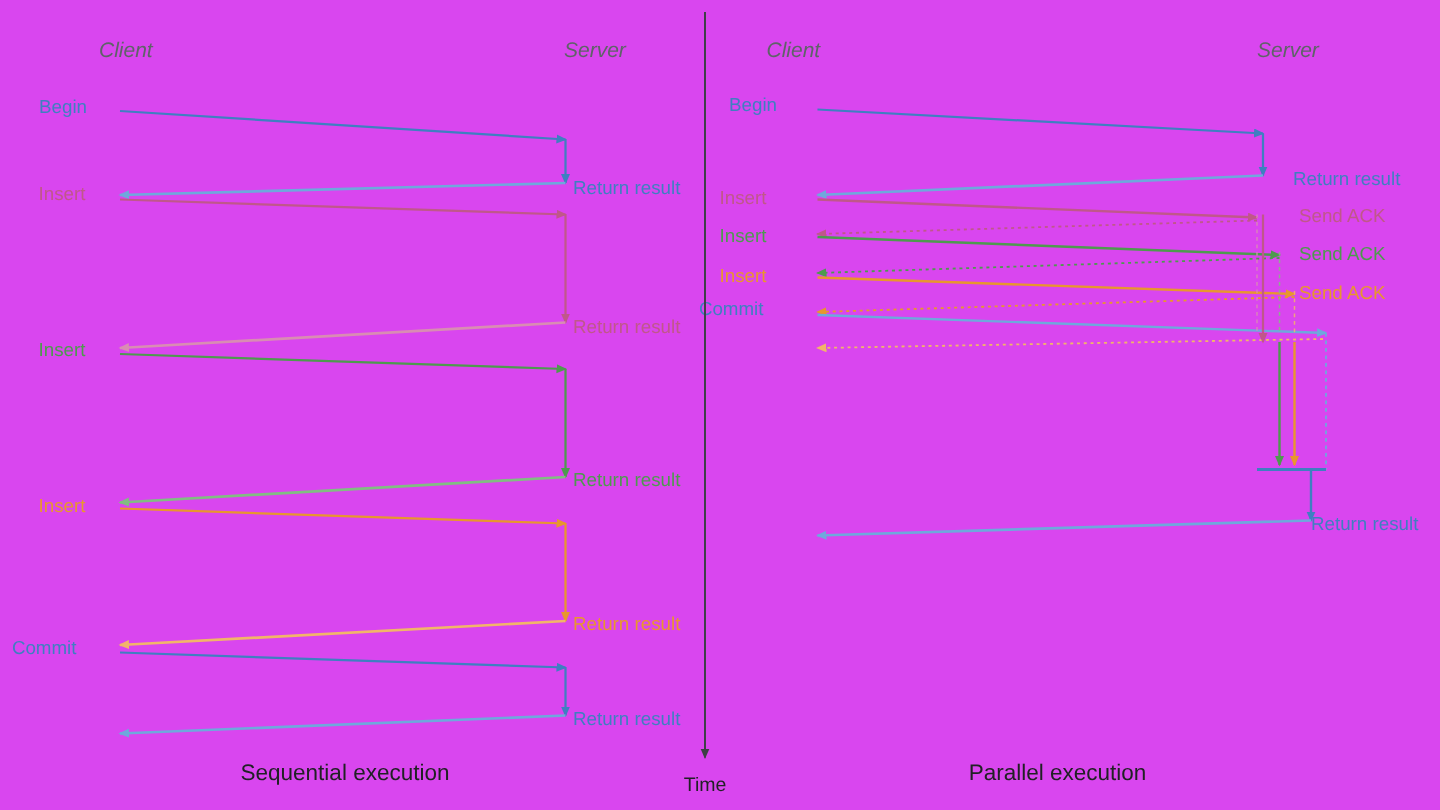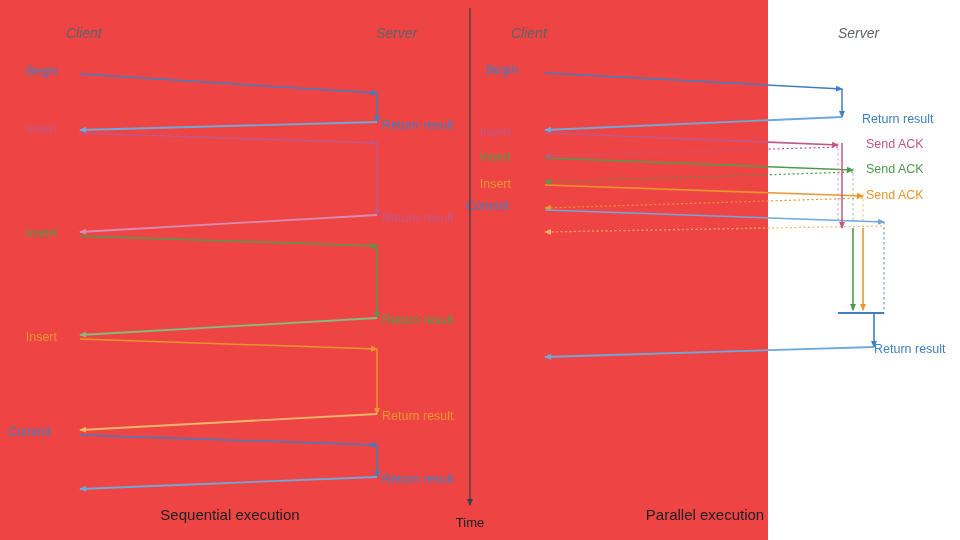--- a/index.html
+++ b/index.html
@@ -1,18 +1,18 @@
 <!DOCTYPE html>
 <html><head>
 <meta charset="utf-8">
 <style>
   html,body{margin:0;padding:0;background:#ffffff;}
   body{width:960px;height:540px;overflow:hidden;
        font-family:"Liberation Sans","DejaVu Sans",sans-serif;}
-  #stage{position:relative;width:768px;height:540px;background:#ef4444;}
+  #stage{position:relative;width:960px;height:540px;background:#d946ef;}
   svg{display:block;position:absolute;top:0;left:0;}
   .lane-title{font-style:italic;font-size:14px;fill:#5f6368;}
   .msg-label{font-size:12.5px;}
   .caption{font-size:15px;fill:#202124;}
   .time-label{font-size:13px;fill:#202124;}
   text{dominant-baseline:middle;}
 </style>
 </head>
 <body>
 

